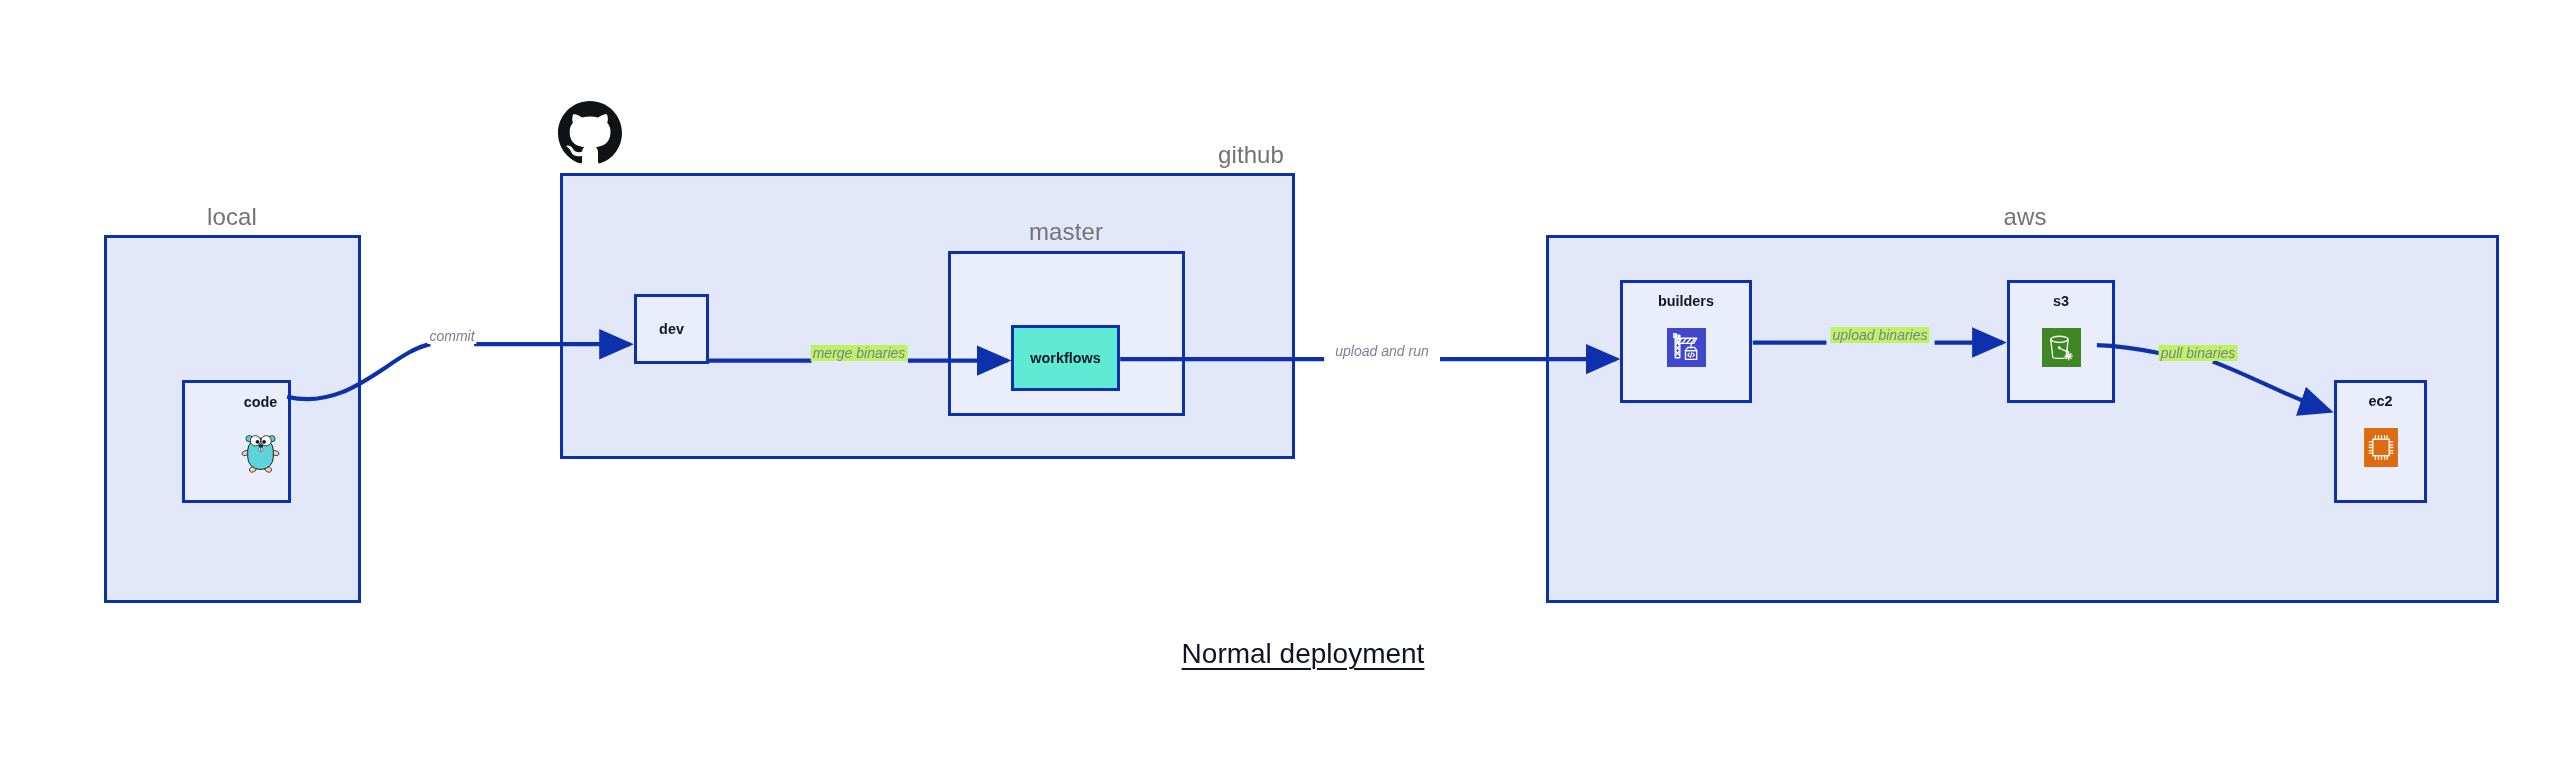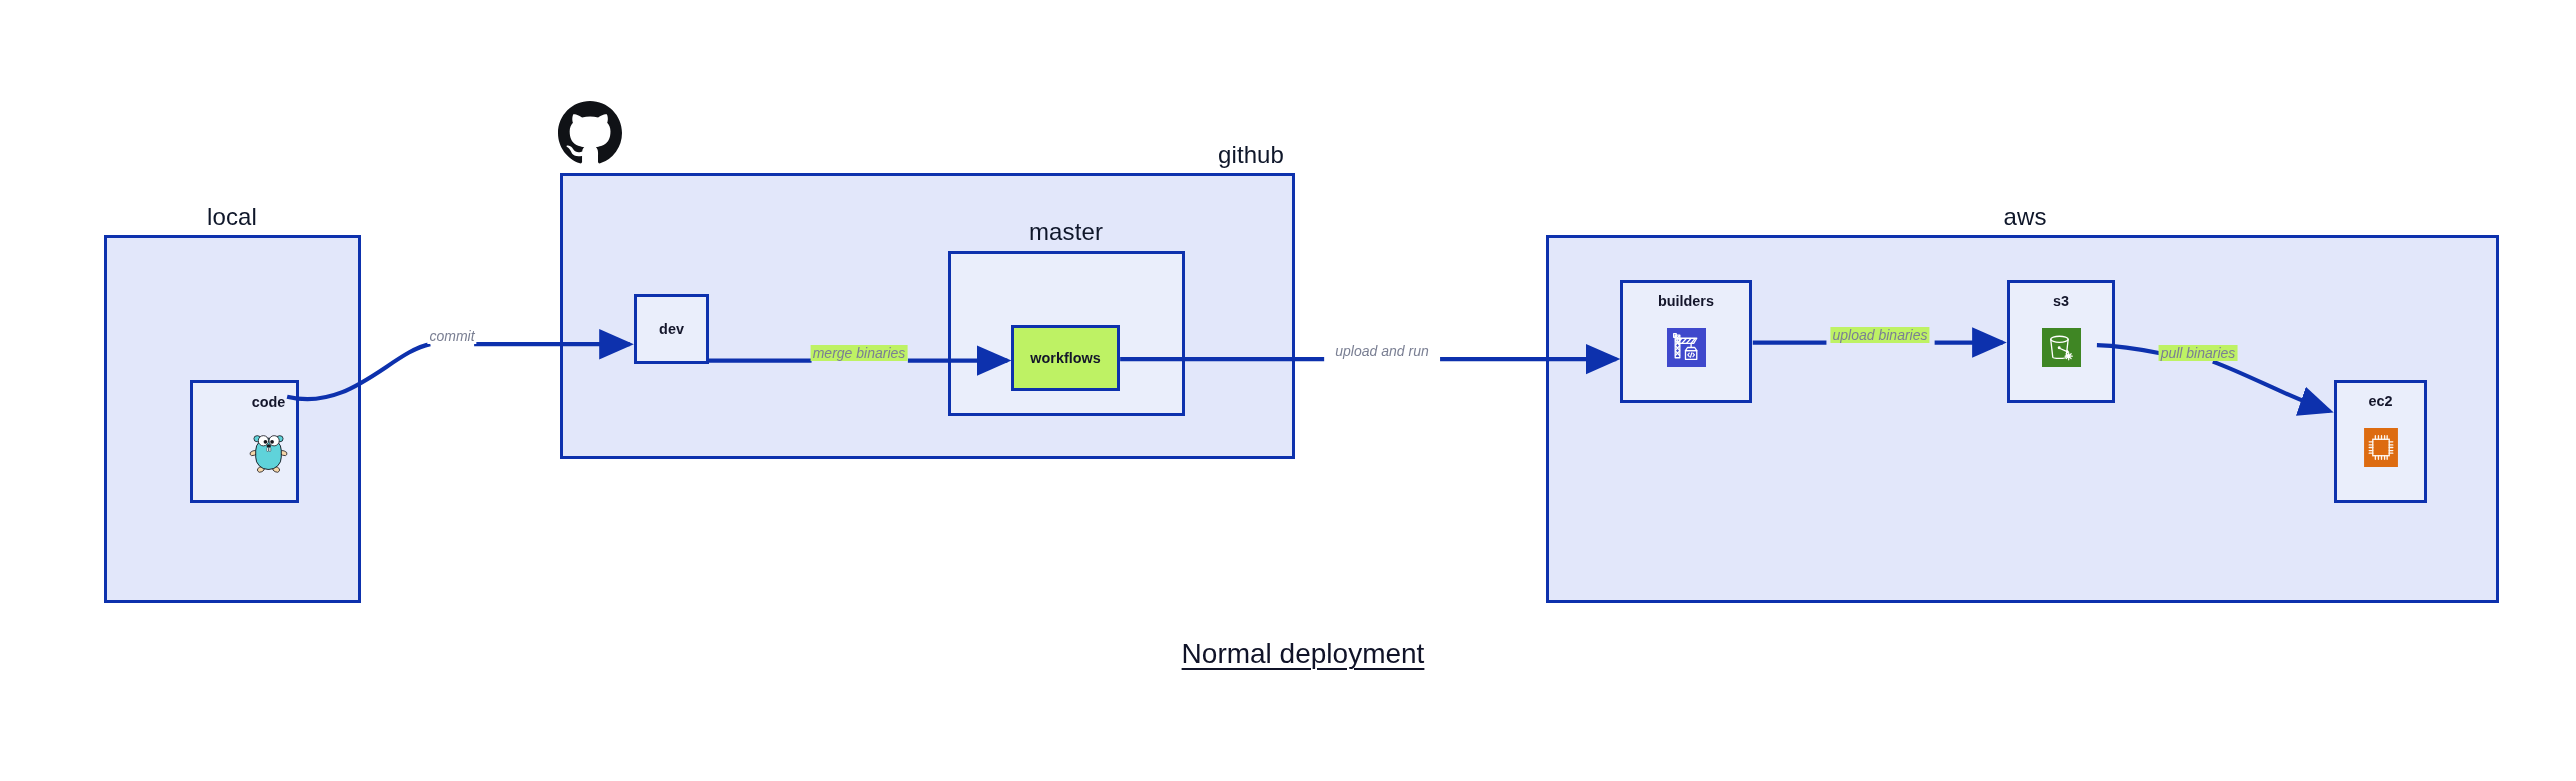--- a/index.html
+++ b/index.html
@@ -3,27 +3,27 @@
 <meta charset="utf-8">
 <style>
   html,body{margin:0;padding:0;background:#ffffff;}
   body{width:2604px;height:781px;position:relative;overflow:hidden;
        font-family:"Liberation Sans", sans-serif;}
   #stage{position:absolute;left:0;top:0;width:2604px;height:781px;}
   .svglayer{position:absolute;left:0;top:0;width:2604px;height:781px;}
 
   
   .group{position:absolute;background:#e2e7fa;border:3.6px solid #0d31ad;box-sizing:border-box;}
-  .group-label{position:absolute;color:#0f172a;font-size:24px;font-weight:400;
+  .group-label{position:absolute;color:#737373;font-size:24px;font-weight:400;
                white-space:nowrap;letter-spacing:0.1px;}
 
   
   .node{position:absolute;background:#eaeefb;border:3.6px solid #0d31ad;box-sizing:border-box;
         display:flex;flex-direction:column;align-items:center;gap:12px;}
-  .node-white{background:#bef264;}
+  .node-white{background:#5eead4;}
   .node-label{color:#14162b;font-weight:bold;font-size:14.4px;white-space:nowrap;}
 
   
   .edge-label{position:absolute;color:#7a7f93;font-size:14px;font-style:italic;
               white-space:nowrap;background:#ffffff;padding:0 2.1px;}
   .edge-label.on-group{background:#bef264;}
   .edge-label.on-white{background:#ffffff;}
 
   
   .diagram-title{position:absolute;color:#101328;font-size:28px;white-space:nowrap;
@@ -33,21 +33,21 @@
   .icon-tile{display:block;}
 </style>
 </head>
 <body>
 
 <div id="stage">
 
   <div class="group" style="left:104px;top:235px;width:257px;height:368px;"></div>
   <div class="group-label" style="left:232px;top:203px;transform:translateX(-50%);">local</div>
 
-  <div class="node" style="left:190px;top:380px;width:109px;height:123px;padding-left:48px;">
+  <div class="node" style="left:182px;top:380px;width:109px;height:123px;padding-left:48px;">
     <span class="node-label" style="margin-top:11.3px;">code</span>
     <span class="icon-tile" style="margin-top:7.2px;">
       <svg width="39" height="44" viewBox="0 0 76 86" xmlns="http://www.w3.org/2000/svg">
 
         <ellipse cx="9" cy="47" rx="7.5" ry="4.5" fill="#f6d6a8" stroke="#16161d" stroke-width="1.4" transform="rotate(-20 9 47)"></ellipse>
         <ellipse cx="67" cy="47" rx="7.5" ry="4.5" fill="#f6d6a8" stroke="#16161d" stroke-width="1.4" transform="rotate(20 67 47)"></ellipse>
 
         <ellipse cx="23" cy="79" rx="7" ry="5" fill="#f6d6a8" stroke="#16161d" stroke-width="1.4" transform="rotate(-25 23 79)"></ellipse>
         <ellipse cx="53" cy="79" rx="7" ry="5" fill="#f6d6a8" stroke="#16161d" stroke-width="1.4" transform="rotate(25 53 79)"></ellipse>
 

